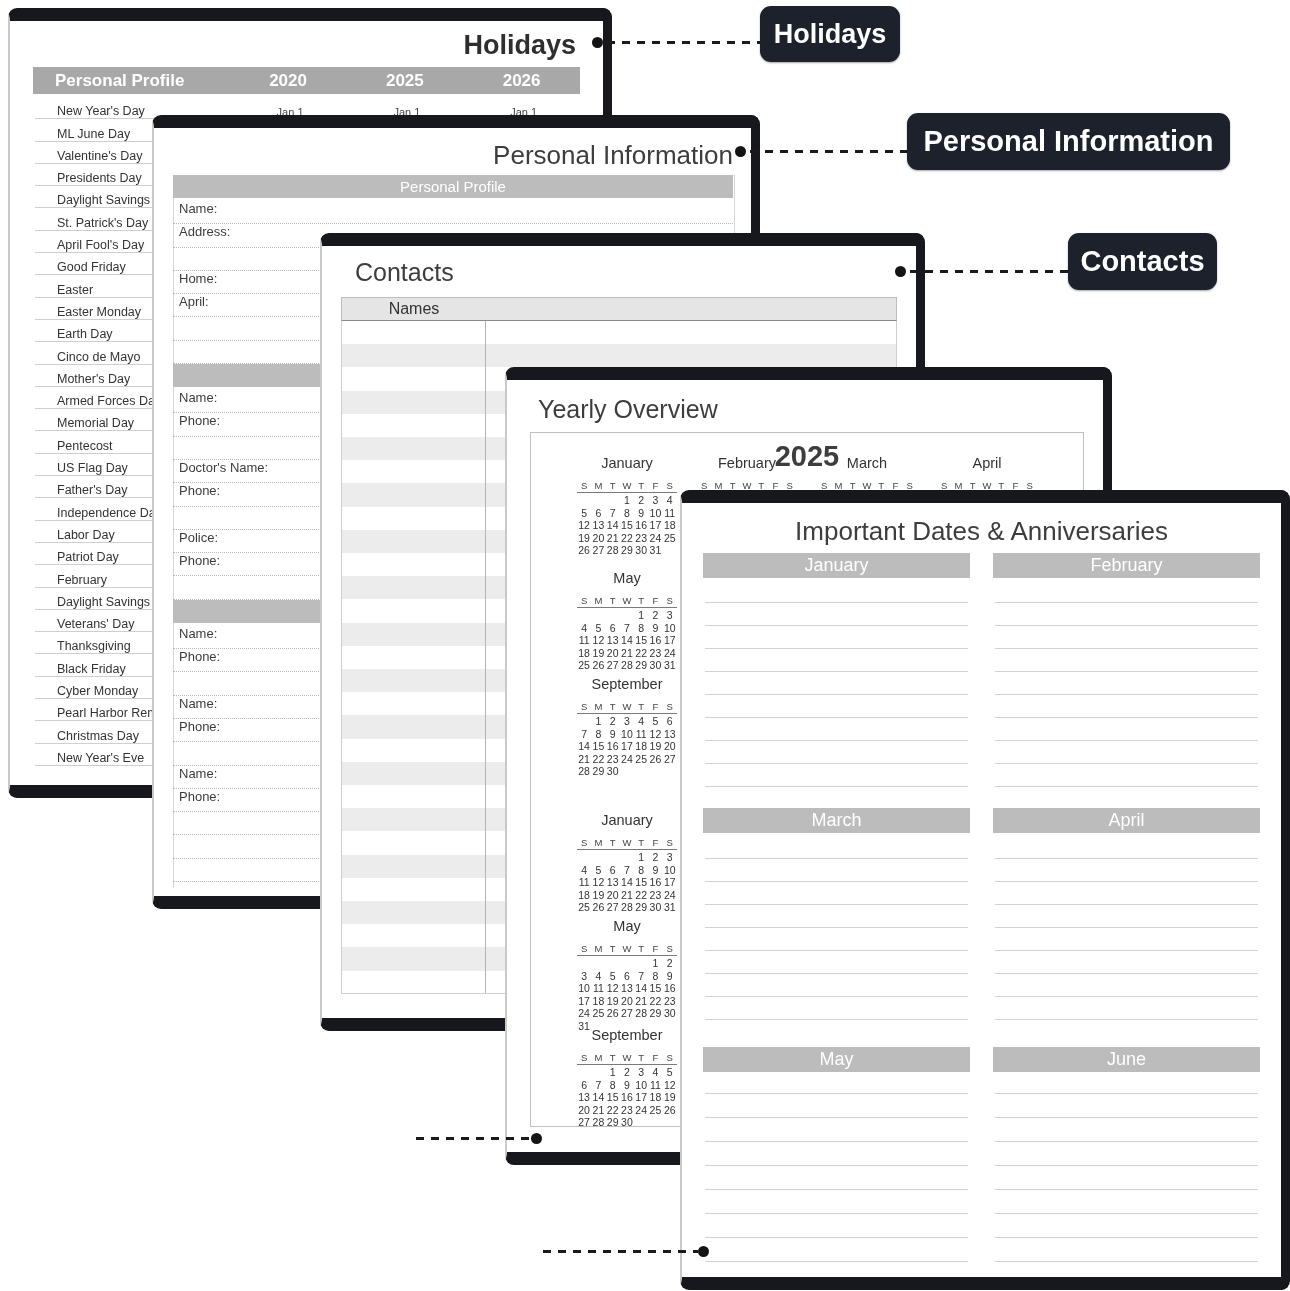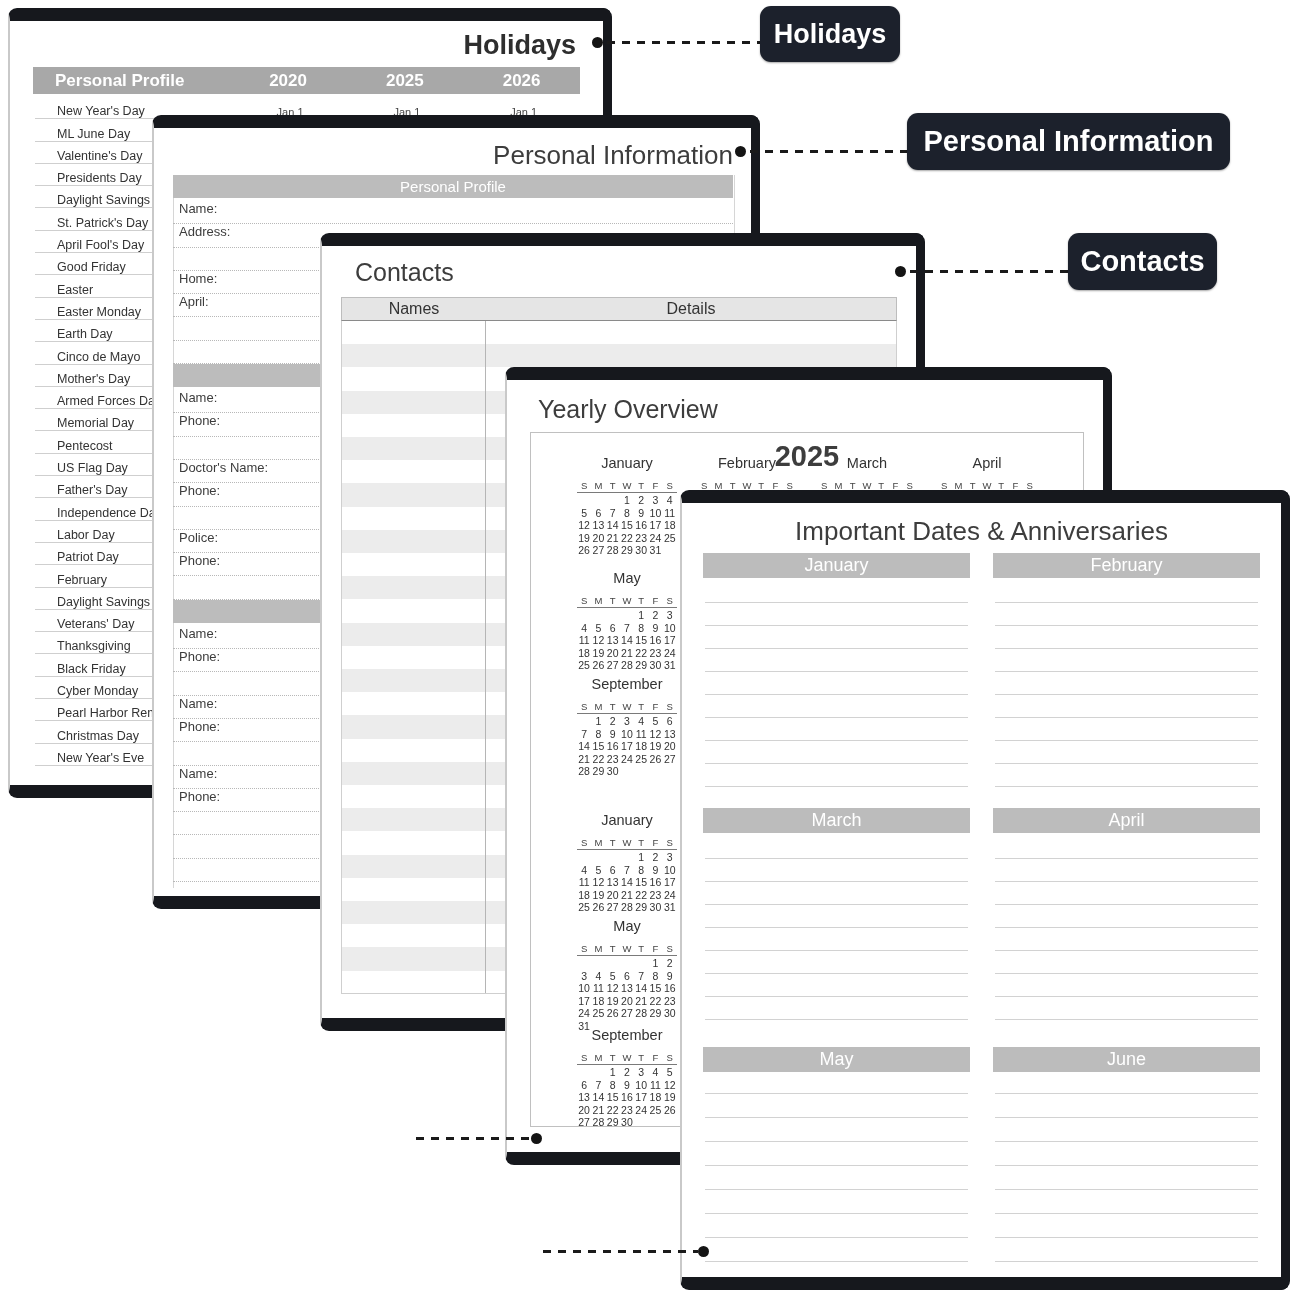--- a/index.html
+++ b/index.html
@@ -311,21 +311,20 @@
         <div class="pi-row" style="left: 19px; top: 684.2px; width: 560px; height: 23.3px;"></div>
         <div class="pi-row" style="left: 19px; top: 707.5px; width: 560px; height: 23.3px;"></div>
         <div class="pi-row" style="left: 19px; top: 730.8px; width: 560px; height: 23.3px;"></div>
       </div>
   </div>
 
   <div class="page" style="left:320px;top:233px;width:605px;height:798px;z-index:3;">
     <div class="page-title" style="left:33px;top:12px;font-size:25px;">Contacts</div>
     <div class="ct-header" style="left:19px;top:51px;width:556px;height:24px;align-items:center;">
       <span class="n">Names</span>
-      <span class="d">Details</span>
     </div>
     <div id="ct-rows">
         <div class="ct-row" style="left: 19px; top: 75px; width: 556px; height: 23.2px; background: rgb(255, 255, 255);"></div>
         <div class="ct-row" style="left: 19px; top: 98.2px; width: 556px; height: 23.2px; background: rgb(236, 236, 236);"></div>
         <div class="ct-row" style="left: 19px; top: 121.4px; width: 556px; height: 23.2px; background: rgb(255, 255, 255);"></div>
         <div class="ct-row" style="left: 19px; top: 144.6px; width: 556px; height: 23.2px; background: rgb(236, 236, 236);"></div>
         <div class="ct-row" style="left: 19px; top: 167.8px; width: 556px; height: 23.2px; background: rgb(255, 255, 255);"></div>
         <div class="ct-row" style="left: 19px; top: 191px; width: 556px; height: 23.2px; background: rgb(236, 236, 236);"></div>
         <div class="ct-row" style="left: 19px; top: 214.2px; width: 556px; height: 23.2px; background: rgb(255, 255, 255);"></div>
         <div class="ct-row" style="left: 19px; top: 237.4px; width: 556px; height: 23.2px; background: rgb(236, 236, 236);"></div>

